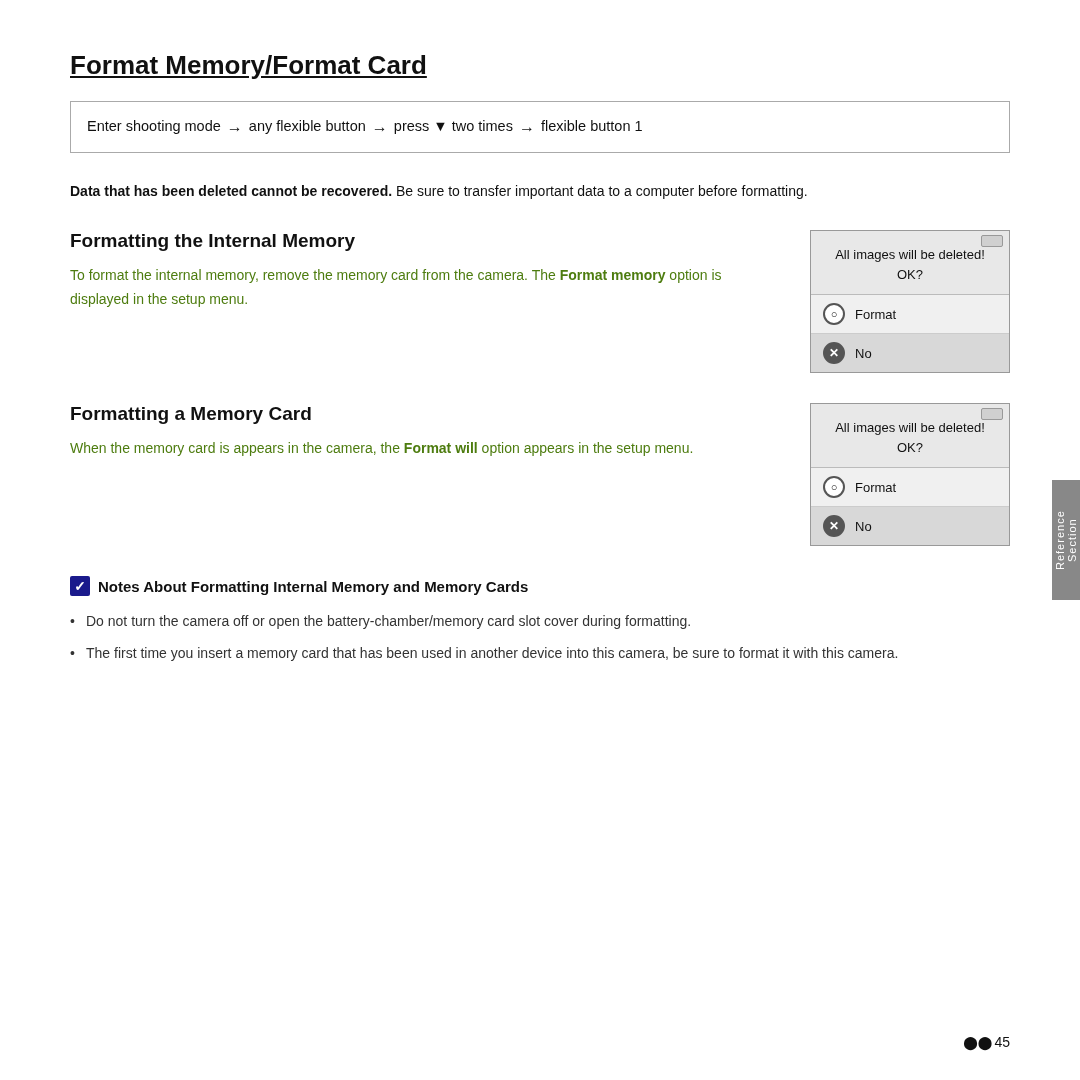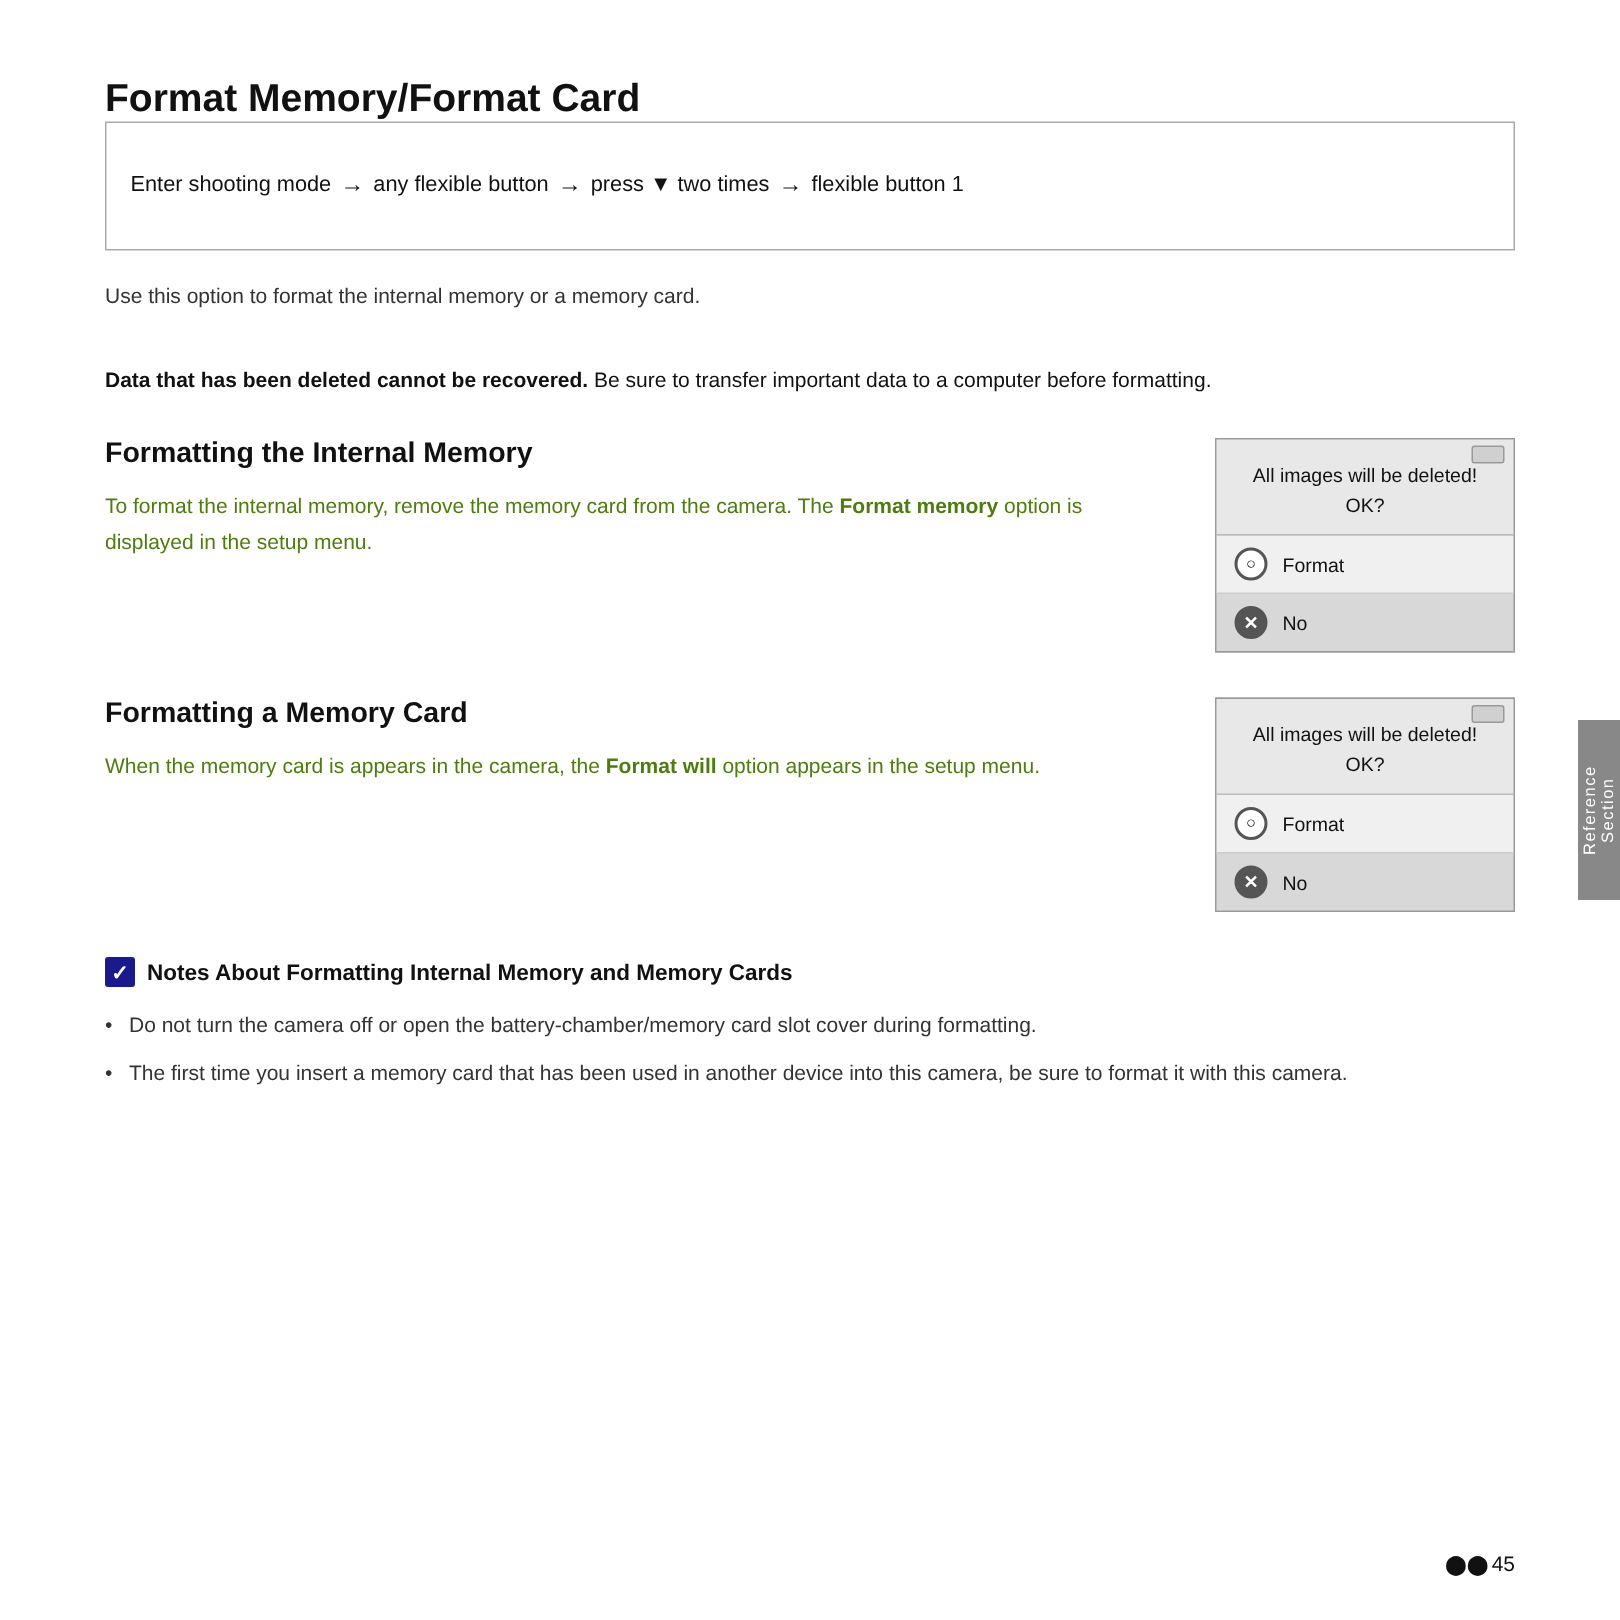--- a/index.html
+++ b/index.html
@@ -19,29 +19,31 @@
       width: 1080px;
       height: 1080px;
       padding: 50px 70px 50px 70px;
       position: relative;
     }
 
     
     .page-title {
       font-size: 26px;
       font-weight: bold;
+      margin-bottom: 20px;
+      text-decoration: underline;
     }
 
     
     .nav-box {
       border: 1px solid #aaaaaa;
-      padding: 29px 16px;
+      padding: 12px 16px;
       font-size: 14.5px;
       line-height: 1.6;
-      margin-bottom: 22px;
+      margin-bottom: 4px;
       color: #111;
     }
 
     
     .intro-text {
       font-size: 14px;
       margin-bottom: 14px;
       color: #333;
     }
 
@@ -252,21 +254,20 @@
 <div class="page">
 
   <h1 class="page-title">Format Memory/Format Card</h1>
 
   <div class="nav-box">
     <div>
       Enter shooting mode <span class="nav-arrow-right">→</span> any flexible button <span class="nav-arrow-right">→</span> press <span>▼</span> two times <span class="nav-arrow-right">→</span> flexible button 1
     </div>
   </div>
 
-  <p class="intro-text">Use this option to format the internal memory or a memory card.</p>
 
   <p class="warning-text">
     <br>
     <strong>Data that has been deleted cannot be recovered.</strong><span> Be sure to transfer important data to a computer before formatting.</span>
   </p>
 
   <div class="section-row">
     <div class="section-text">
       <h2 class="section-heading">Formatting the Internal Memory</h2>
       <p class="section-body">

